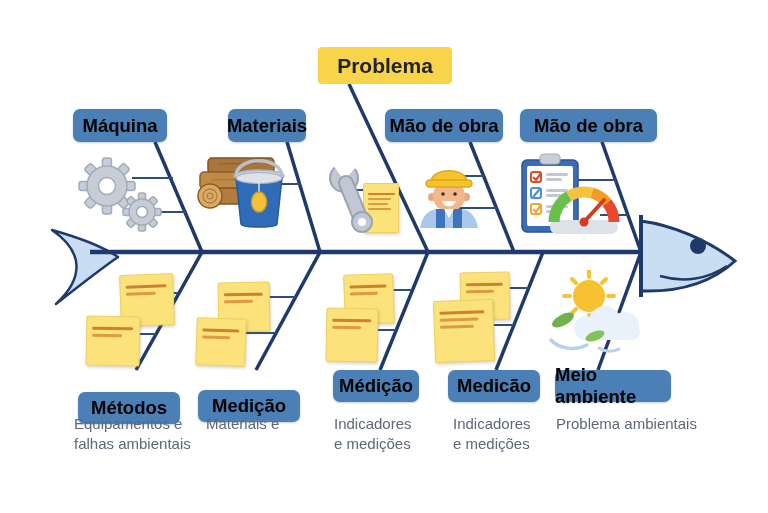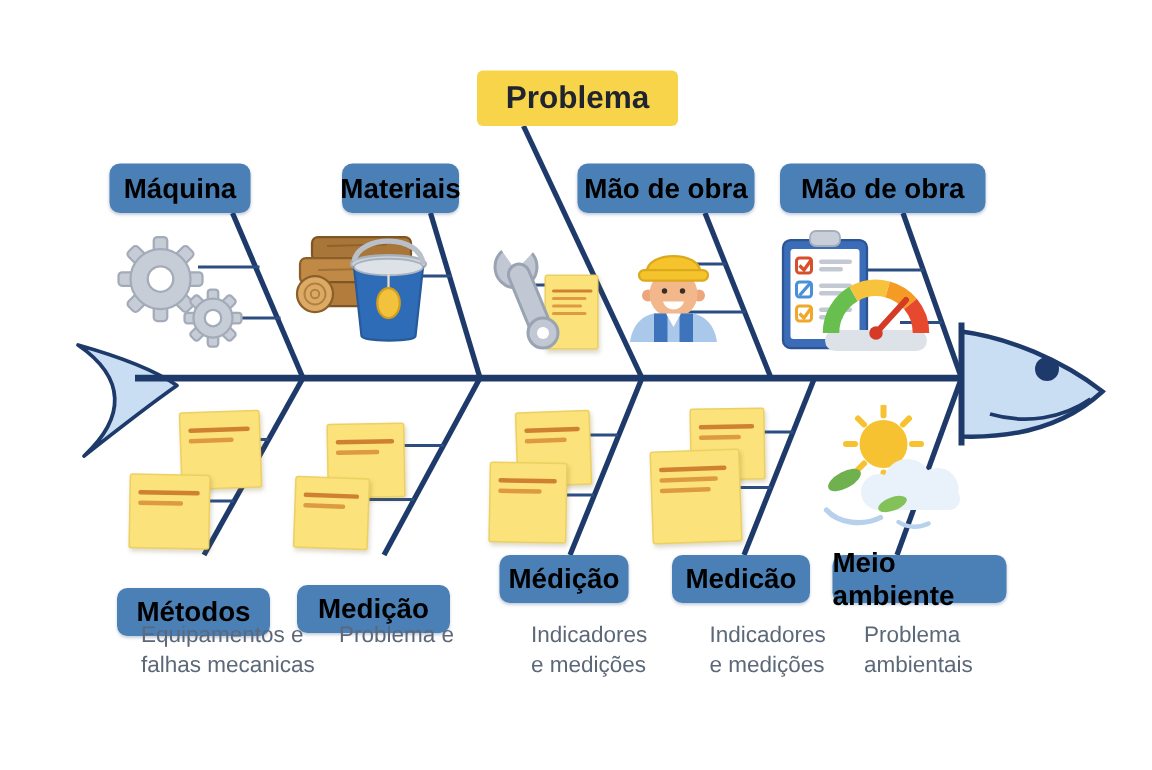--- a/index.html
+++ b/index.html
@@ -7,21 +7,21 @@
          font-family:"Liberation Sans",sans-serif;}
   .stage svg{position:absolute;left:0;top:0;}
   .lines-svg{z-index:1;}
   .icon{position:absolute;z-index:3;}
   .cat{position:absolute;z-index:4;background:#4a80b6;color:#000000;font-weight:bold;
        font-size:18.5px;border-radius:7px;display:flex;align-items:center;justify-content:center;
        box-shadow:0 1px 2px rgba(30,58,107,.25);}
   .problem{position:absolute;z-index:4;background:#f8d44b;color:#20242f;font-weight:bold;
        font-size:21px;border-radius:4px;display:flex;align-items:center;justify-content:center;}
   .desc{position:absolute;z-index:4;color:#5c6878;font-size:15px;line-height:1.35;}
-  .desc span{display:block;margin-left:20px;}
+  .desc span{display:block;}
   .note{position:absolute;z-index:2;background:#fbe27a;border:1px solid #ecd062;
         box-shadow:1px 2px 3px rgba(120,100,40,.25);border-radius:2px;padding-top:6px;}
   .note i{display:block;height:3px;background:#dd9a40;border-radius:1.5px;margin:4px 5px 0 5px;}
   .note i.l1{width:78%;background:#cf8030;}
   .note i.l2{width:58%;}
   .note i.l3{width:68%;}
   .note.small i{height:2px;margin:3px 4px 0 4px;}
 </style>
 </head>
 <body>
@@ -77,24 +77,24 @@
   <div class="cat" style="left:520px;top:109px;width:137px;height:33px;">Mão de obra</div>
 
   <div class="cat" style="left:78px;top:370px;width:102px;height:32px;margin-top:22px;">Métodos</div>
   <div class="cat" style="left:198px;top:370px;width:102px;height:32px;margin-top:20px;">Medição</div>
   <div class="cat" style="left:333px;top:370px;width:86px;height:32px;text-align:center;">Médição</div>
   <div class="cat" style="left:448px;top:370px;width:92px;height:32px;">Medicão</div>
   <div class="cat" style="left:555px;top:370px;width:116px;height:32px;">Meio ambiente</div>
 
   <div class="desc" style="left:74px;top:414px;width:150px;">
     <span>Equipamentos e</span>
-      <span>falhas mecanicas</span>
+      <span>falhas ambientais</span>
     </div>
   <div class="desc" style="left:206px;top:414px;width:140px;">
-    <span>Problema e</span>
+    <span>Materiais e</span>
     </div>
   <div class="desc" style="left:334px;top:414px;width:120px;">
     <span>Indicadores</span>
       <span>e medições</span>
     </div>
   <div class="desc" style="left:453px;top:414px;width:120px;">
     <span>Indicadores</span>
       <span>e medições</span>
     </div>
   <div class="desc" style="left:556px;top:414px;width:160px;">

